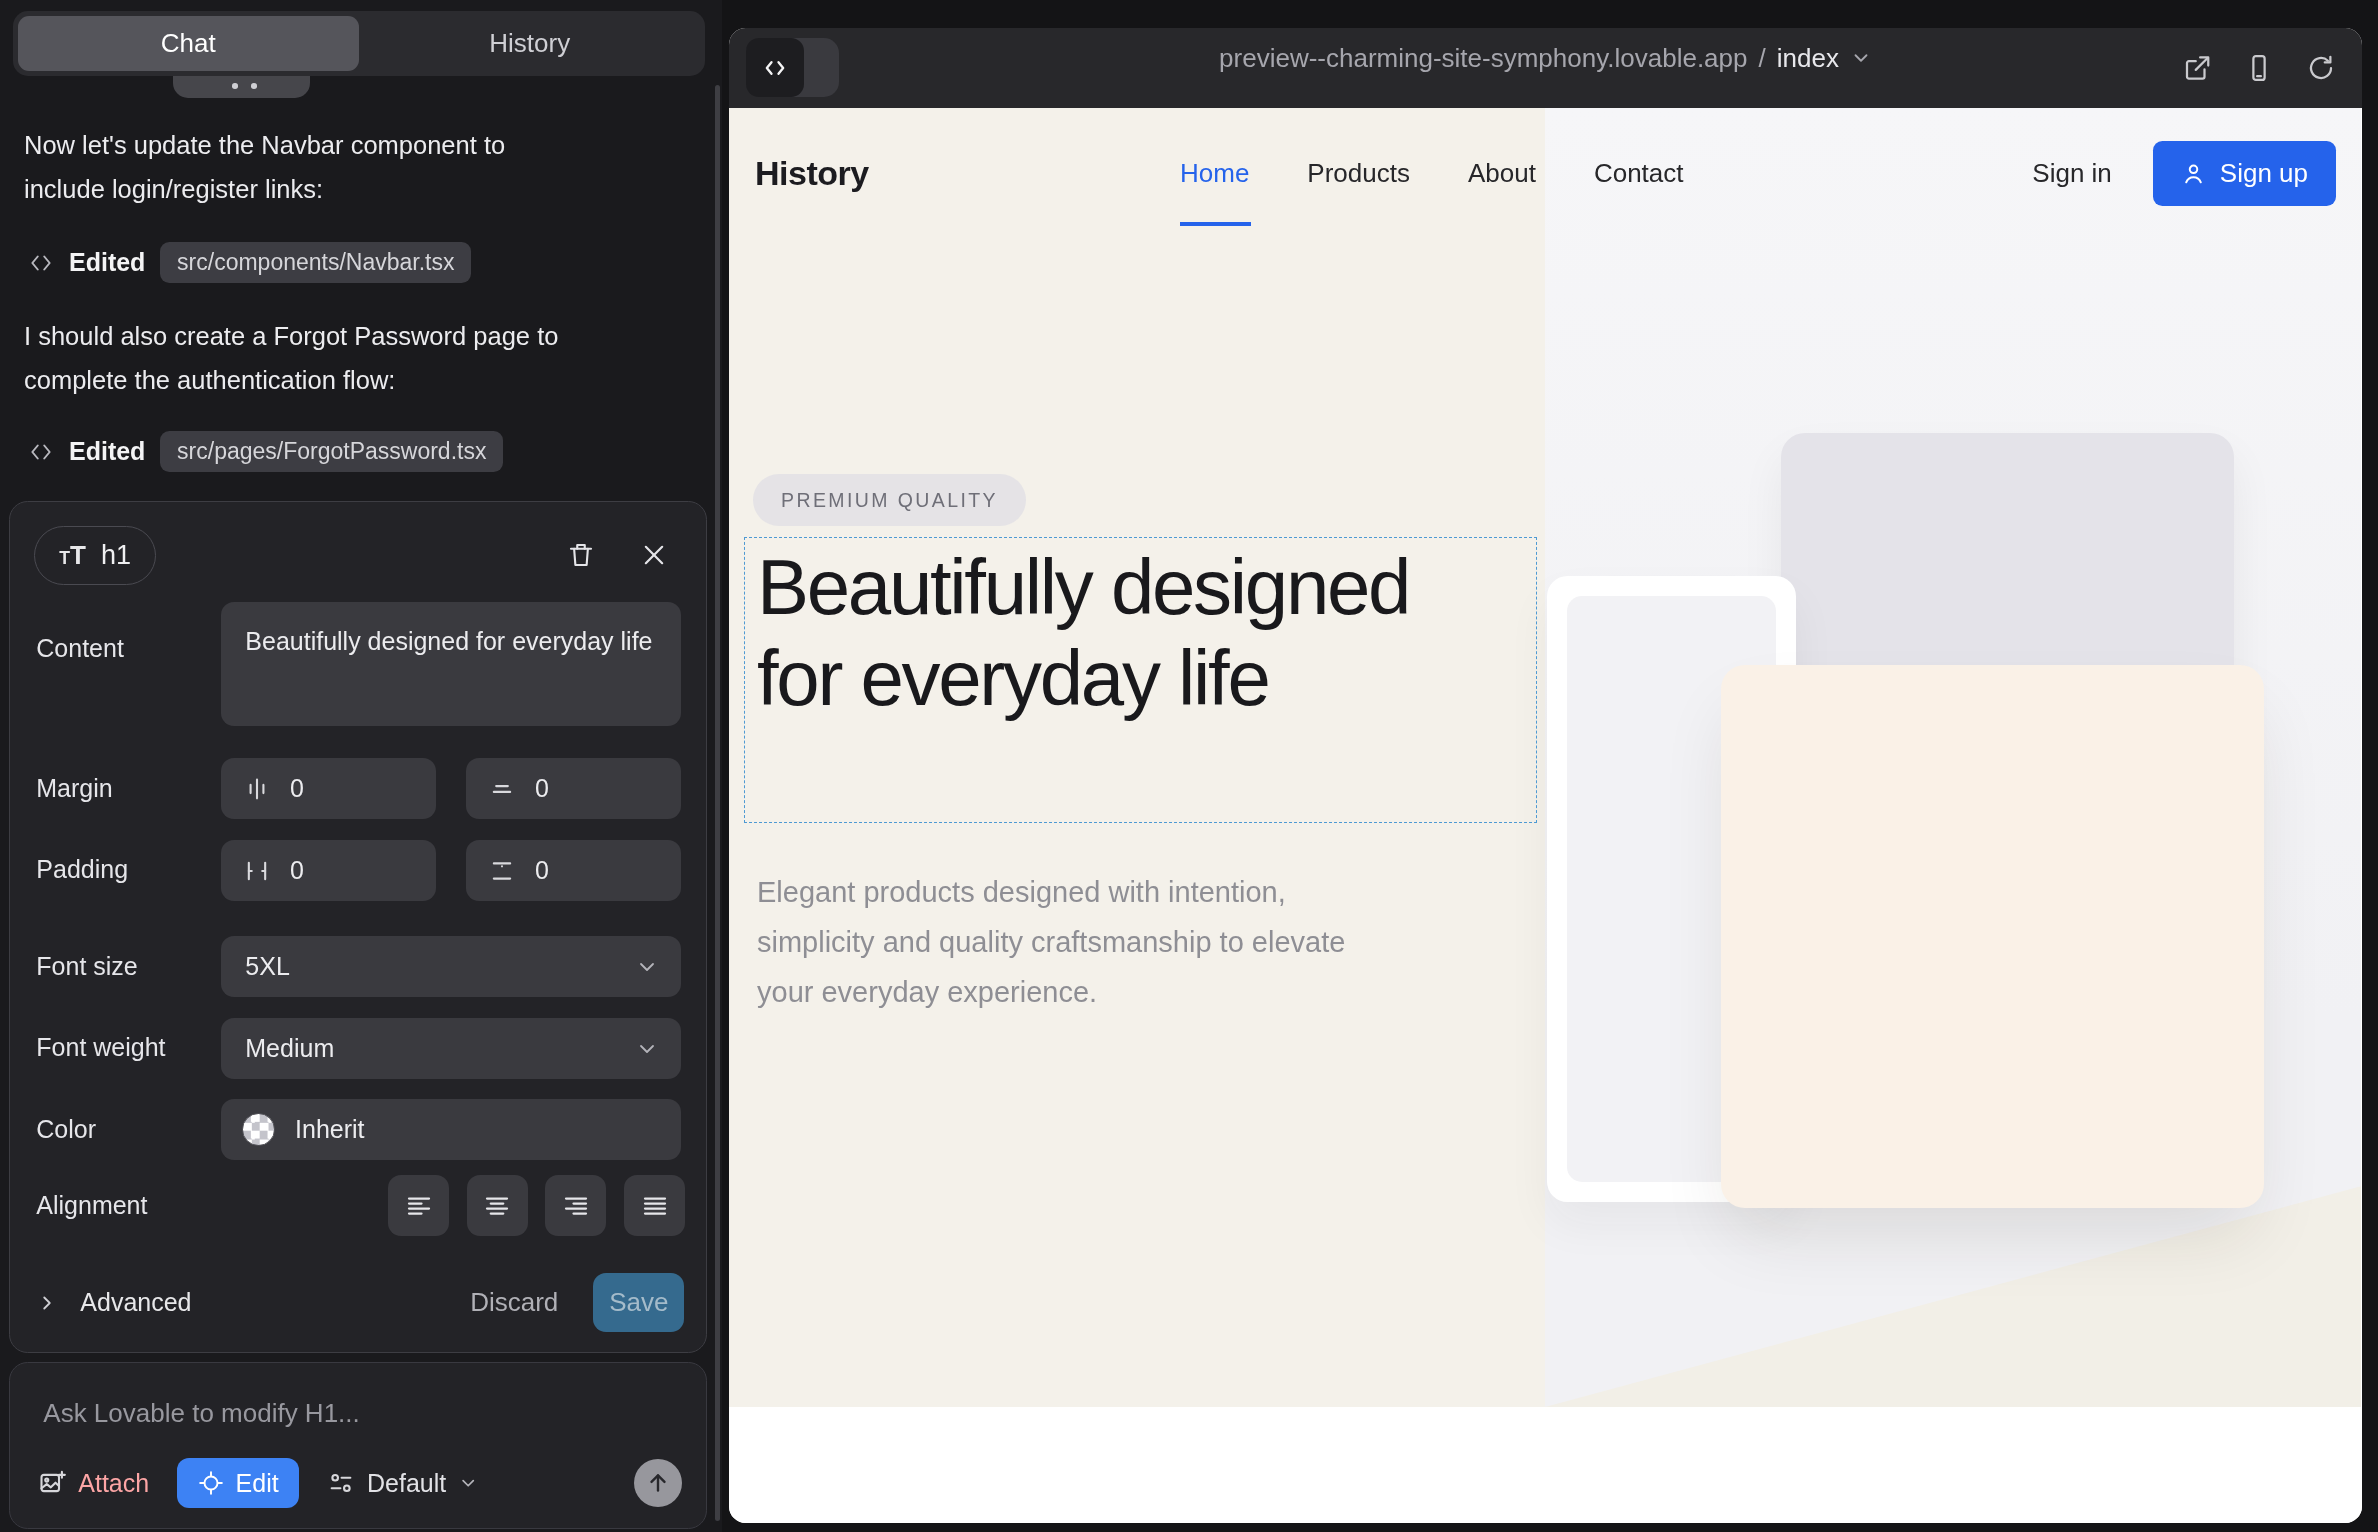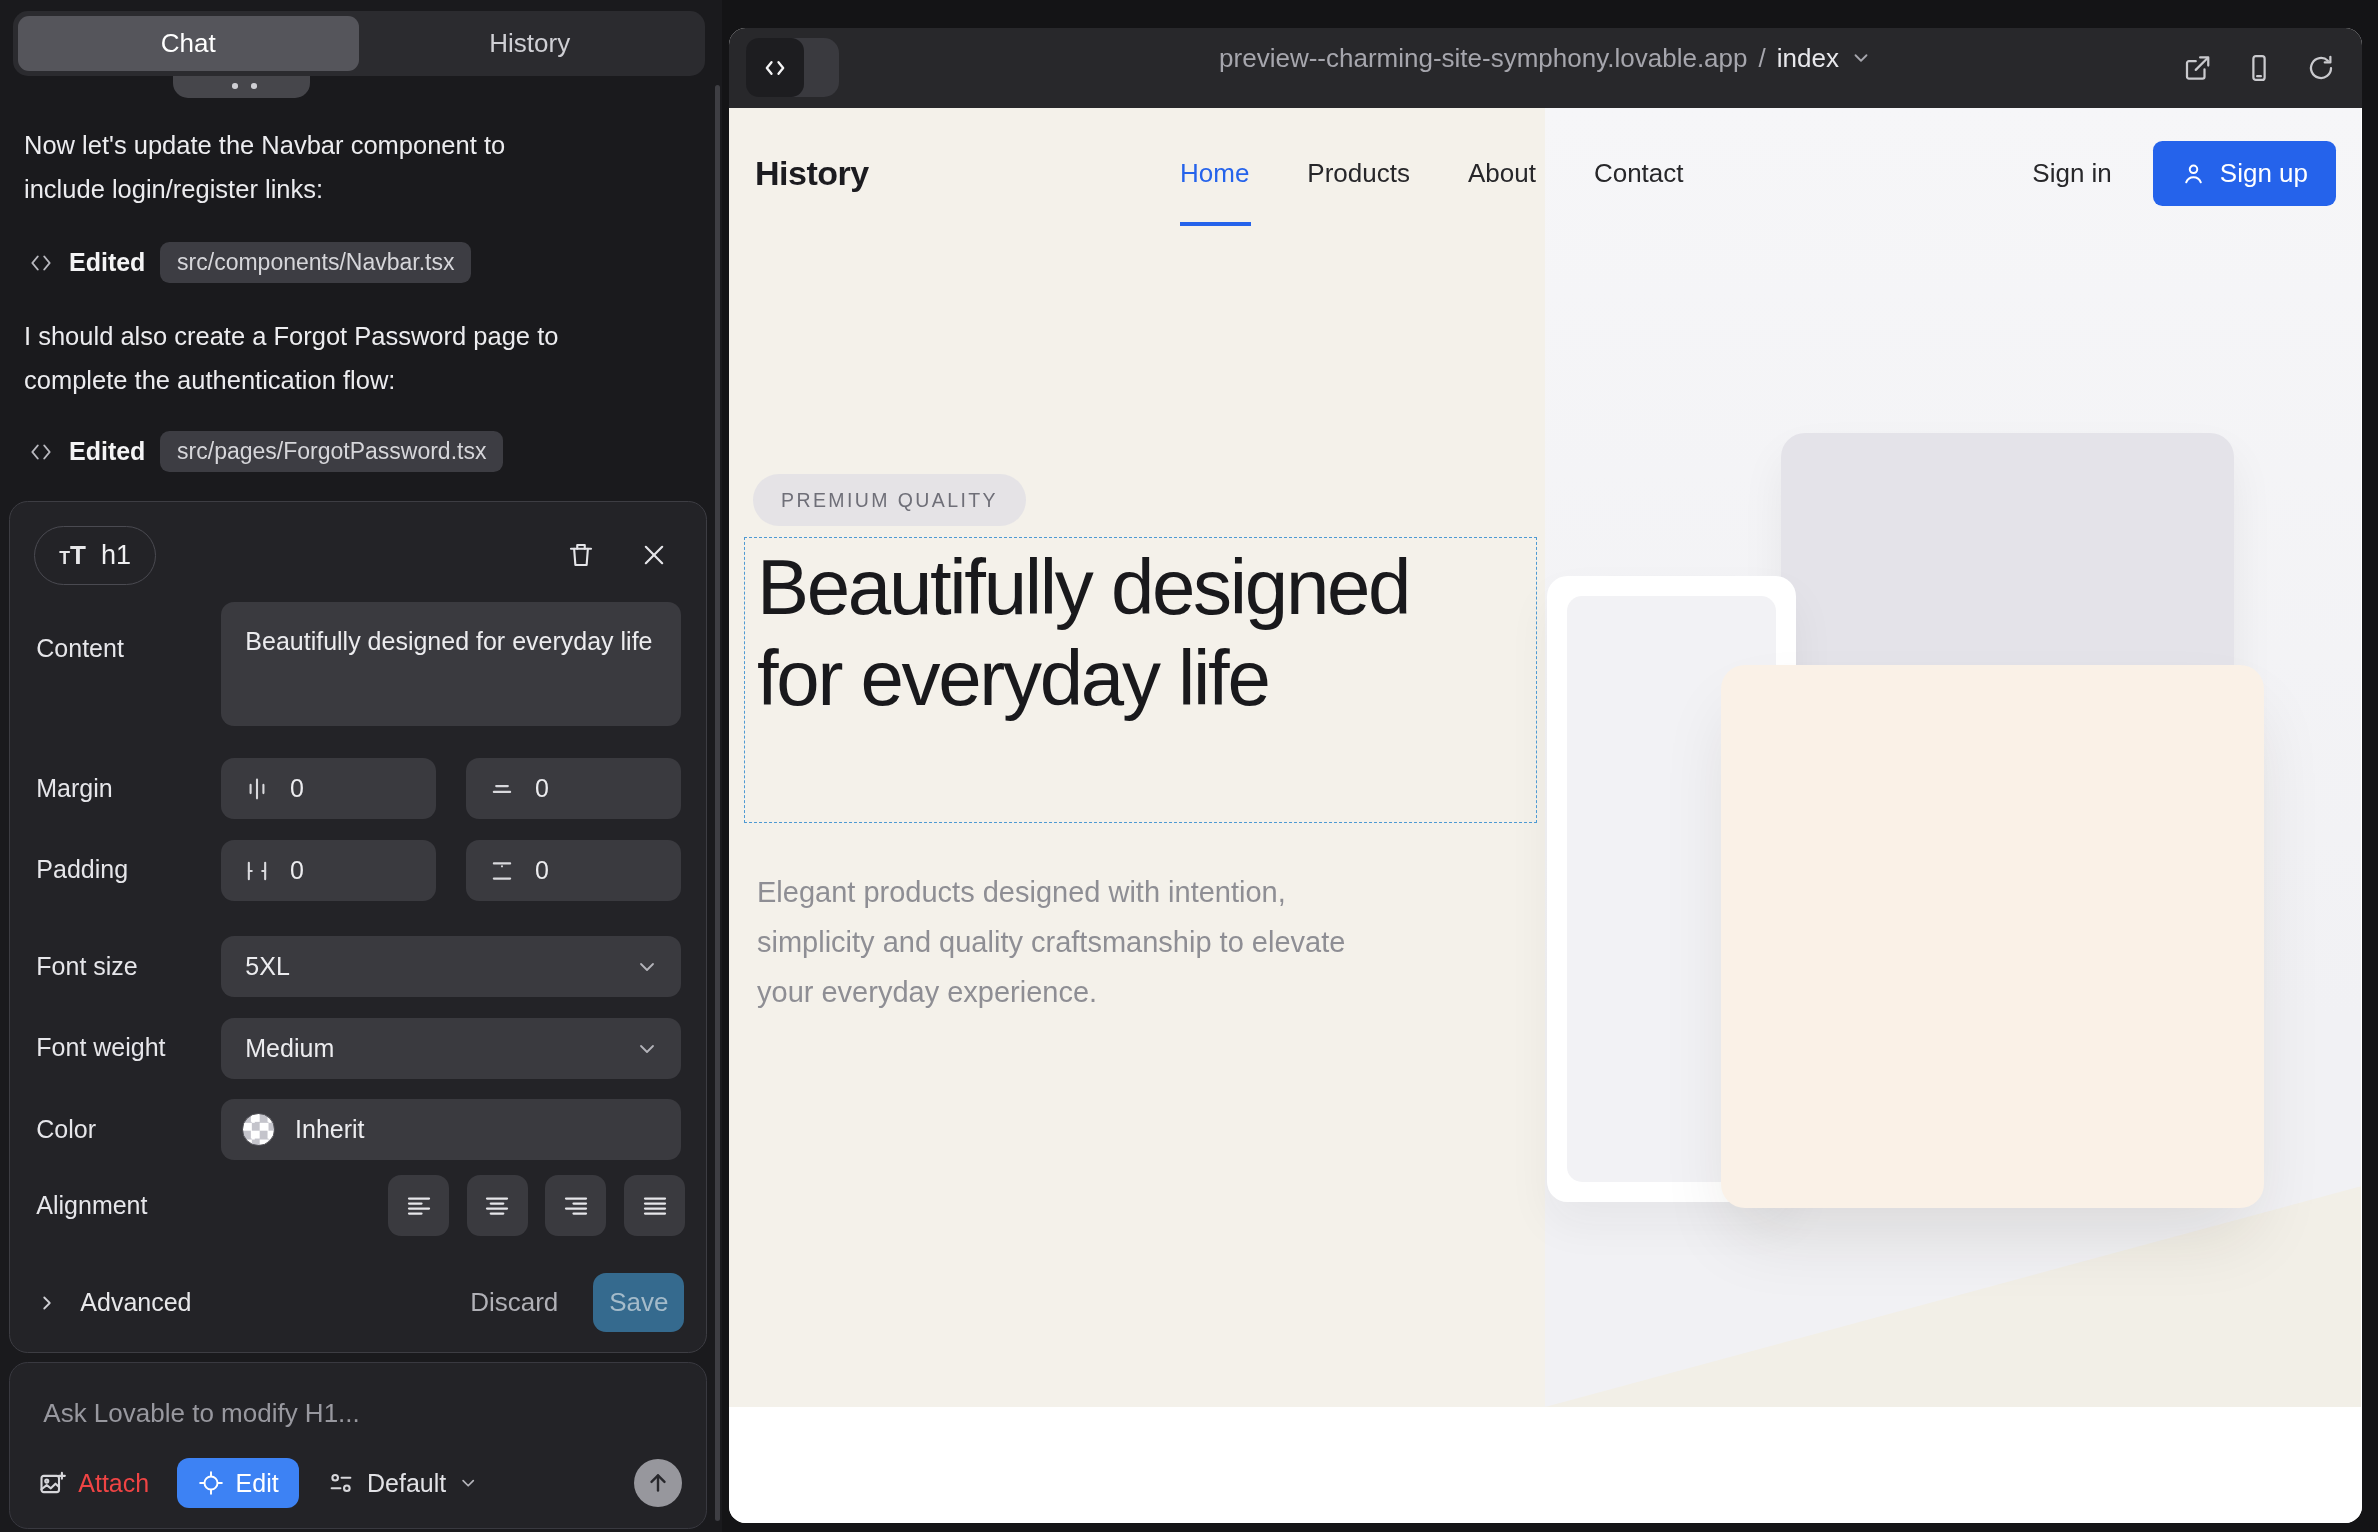--- a/index.html
+++ b/index.html
@@ -57,21 +57,21 @@
   .editor-footer { position:absolute; left:0; right:0; top:766px; height:69px; display:flex; align-items:center; }
   .advanced { position:absolute; left:26px; display:flex; align-items:center; gap:22px; font-size:25px; color:#e8e8ea; cursor:pointer; }
   .advanced .chev { color:#cfcfd4; display:flex; }
   .discard { position:absolute; right:148px; font-size:26px; color:#b0b0b6; cursor:pointer; }
   .save-btn { position:absolute; right:22px; width:91px; height:59px; background:#356a8e; border-radius:13px; display:flex; align-items:center; justify-content:center; font-size:26px; color:#a4bbca; cursor:pointer; }
 
   
   .composer { position:absolute; left:9.3px; top:1362px; width:698px; height:167px; background:#232327; border:1.4px solid #393940; border-radius:18.6px; }
   .composer-placeholder { position:absolute; left:33px; top:35px; font-size:26px; color:#98989f; cursor:text; }
   .composer-row { position:absolute; left:28px; right:24px; bottom:18.6px; height:52px; display:flex; align-items:center; gap:28px; }
-  .attach { display:flex; align-items:flex-end; gap:12px; font-size:25px; color:#ef4444; cursor:pointer; }
+  .attach { display:flex; align-items:center; gap:12px; font-size:25px; color:#fca5a5; cursor:pointer; }
   .attach .ic { color:#d7d7db; display:flex; }
   .edit-pill { height:50px; padding:0 20.4px; background:#3d82f4; border-radius:12px; display:flex; align-items:center; gap:12px; font-size:25px; color:#ffffff; cursor:pointer; }
   .mode { display:flex; align-items:center; gap:12px; font-size:25px; color:#e2e2e6; cursor:pointer; }
   .mode .ic { color:#d7d7db; display:flex; }
   .mode .chev { color:#b4b4ba; display:flex; }
   .send-btn { margin-left:auto; width:48px; height:48px; border-radius:50%; background:#97979d; color:#27272b; display:flex; align-items:center; justify-content:center; cursor:pointer; }
 
   
   .browser { position:absolute; left:729px; top:28px; width:1633px; height:1495px; border-radius:16.7px; overflow:hidden; background:#ffffff; }
   .topbar { position:absolute; left:0; top:0; right:0; height:80px; background:#28282b; }

